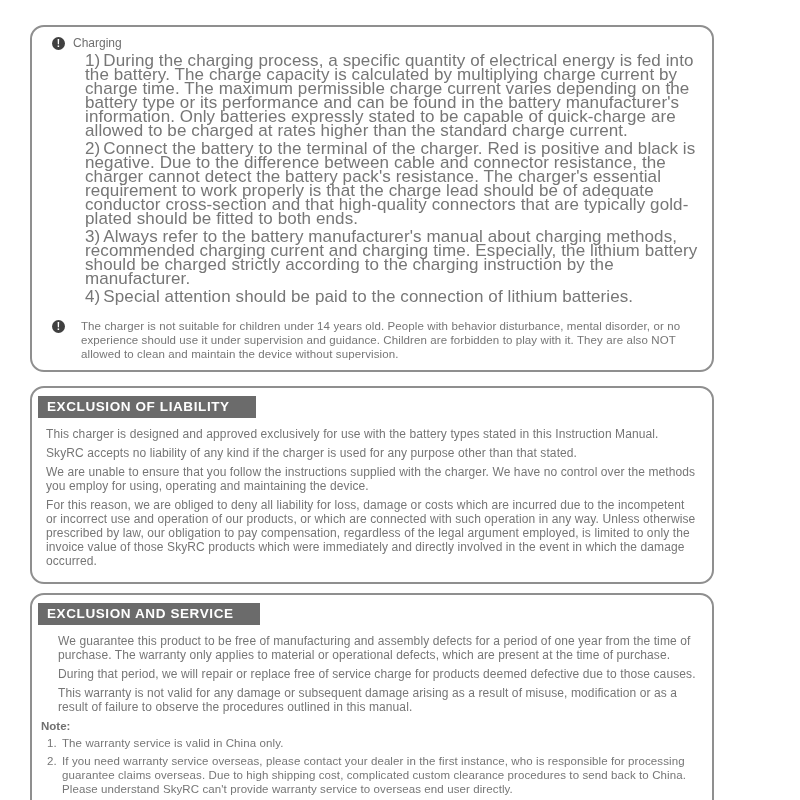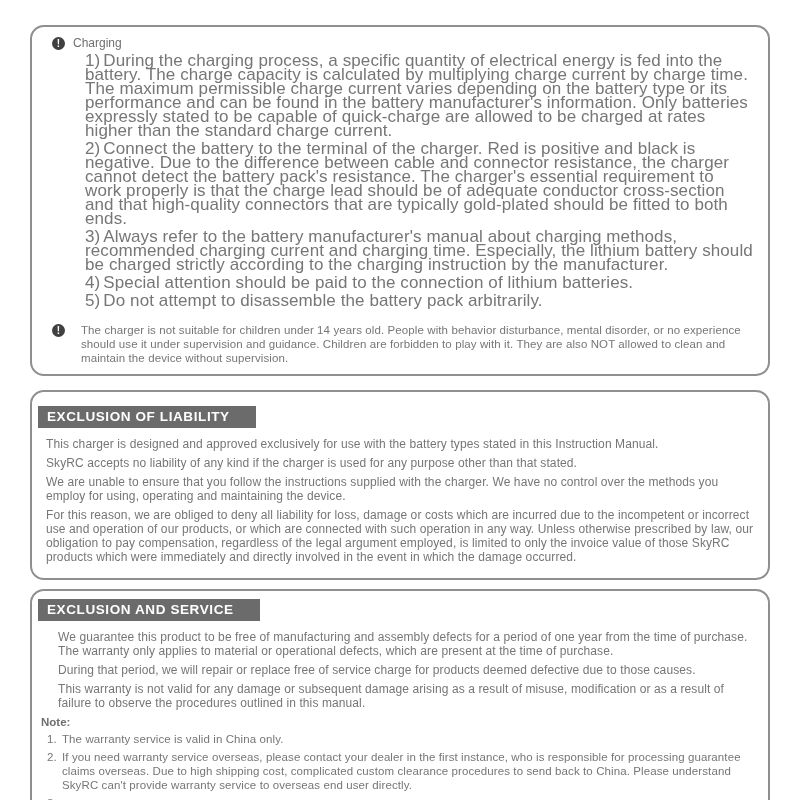--- a/index.html
+++ b/index.html
@@ -9,25 +9,25 @@
     background: #ffffff;
     font-family: "Liberation Sans", sans-serif;
     color: #767676;
     padding: 25px 30px 0 30px;
     overflow: hidden;
     position: relative;
   }
   .box {
     border: 2px solid #8f8f8f;
     border-radius: 14px;
-    width: 740px;
+    width: 684px;
     background: #fff;
   }
   .box1 { padding: 7px 14px 9px 20px; margin-bottom: 14px; }
-  .box2 { padding: 13px 14px 9px 6px; margin-bottom: 9px; }
+  .box2 { padding: 7px 14px 9px 6px; margin-bottom: 9px; }
   .box3 { padding: 7px 14px 9px 6px; }
   .title-row { display: flex; align-items: center; gap: 8px; margin: 2px 0 1px 0; }
   .section-title-plain { font-size: 12px; color: #6f6f6f; }
   .warn-icon {
     width: 13px; height: 13px; border-radius: 50%;
     background: #404040; color: #ffffff;
     font-size: 10px; font-weight: bold; line-height: 13px; text-align: center;
     flex: none; margin-top: 1px;
   }
   .warn-icon::before { content: "!"; }
@@ -69,21 +69,20 @@
   <section class="box box1">
     <div class="title-row">
       <span class="warn-icon"></span>
       <span class="section-title-plain">Charging</span>
     </div>
     <div class="items">
       <p class="item"><span class="marker">1)</span><span>During the charging process, a specific quantity of electrical energy is fed into the battery. The charge capacity is calculated by multiplying charge current by charge time. The maximum permissible charge current varies depending on the battery type or its performance and can be found in the battery manufacturer's information. Only batteries expressly stated to be capable of quick-charge are allowed to be charged at rates higher than the standard charge current.</span></p>
       <p class="item"><span class="marker">2)</span><span>Connect the battery to the terminal of the charger. Red is positive and black is negative. Due to the difference between cable and connector resistance, the charger cannot detect the battery pack's resistance. The charger's essential requirement to work properly is that the charge lead should be of adequate conductor cross-section and that high-quality connectors that are typically gold-plated should be fitted to both ends.</span></p>
       <p class="item"><span class="marker">3)</span><span>Always refer to the battery manufacturer's manual about charging methods, recommended charging current and charging time. Especially, the lithium battery should be charged strictly according to the charging instruction by the manufacturer.</span></p>
       <p class="item"><span class="marker">4)</span><span>Special attention should be paid to the connection of lithium batteries.</span></p>
-      <p class="item"><span class="marker">5)</span><span>Do not attempt to disassemble the battery pack arbitrarily.</span></p>
     </div>
     <div class="flex-bullet">
       <span class="warn-icon"></span>
       <p>The charger is not suitable for children under 14 years old. People with behavior disturbance, mental disorder, or no experience should use it under supervision and guidance. Children are forbidden to play with it. They are also NOT allowed to clean and maintain the device without supervision.</p>
     </div>
   </section>
 
   <section class="box box2">
     <div class="bar">EXCLUSION OF LIABILITY</div>
     <p>This charger is designed and approved exclusively for use with the battery types stated in this Instruction Manual.</p>

